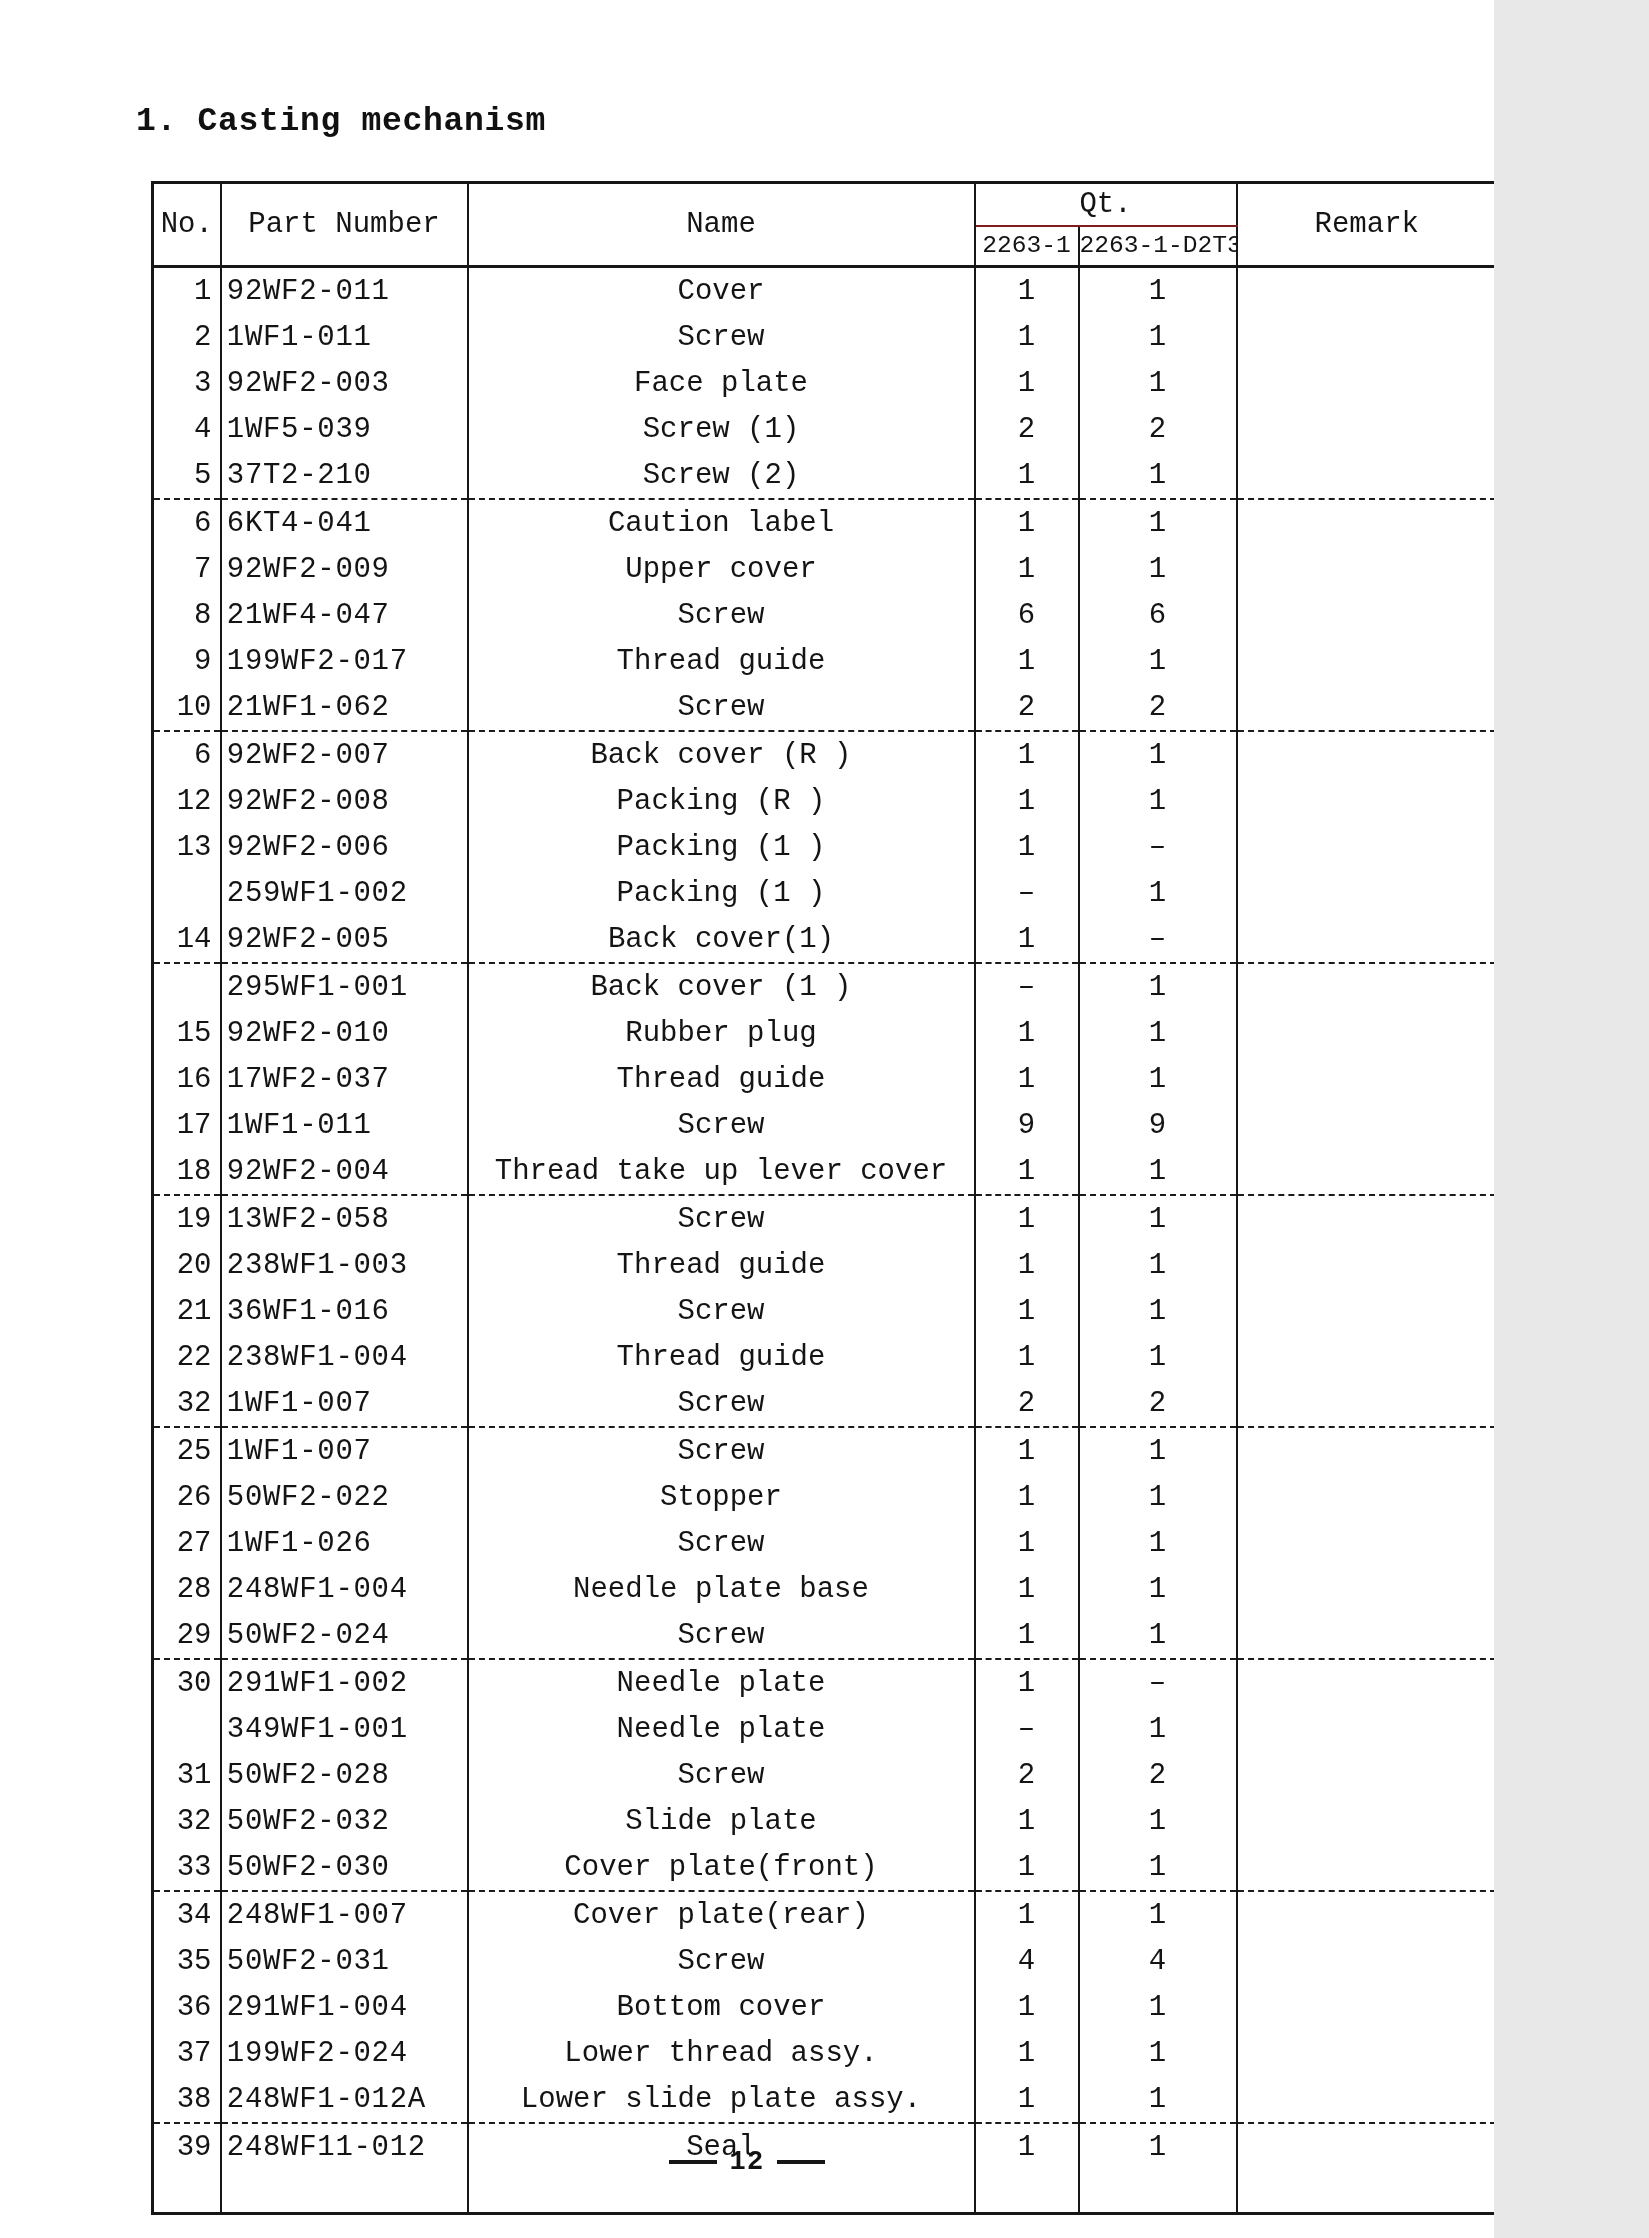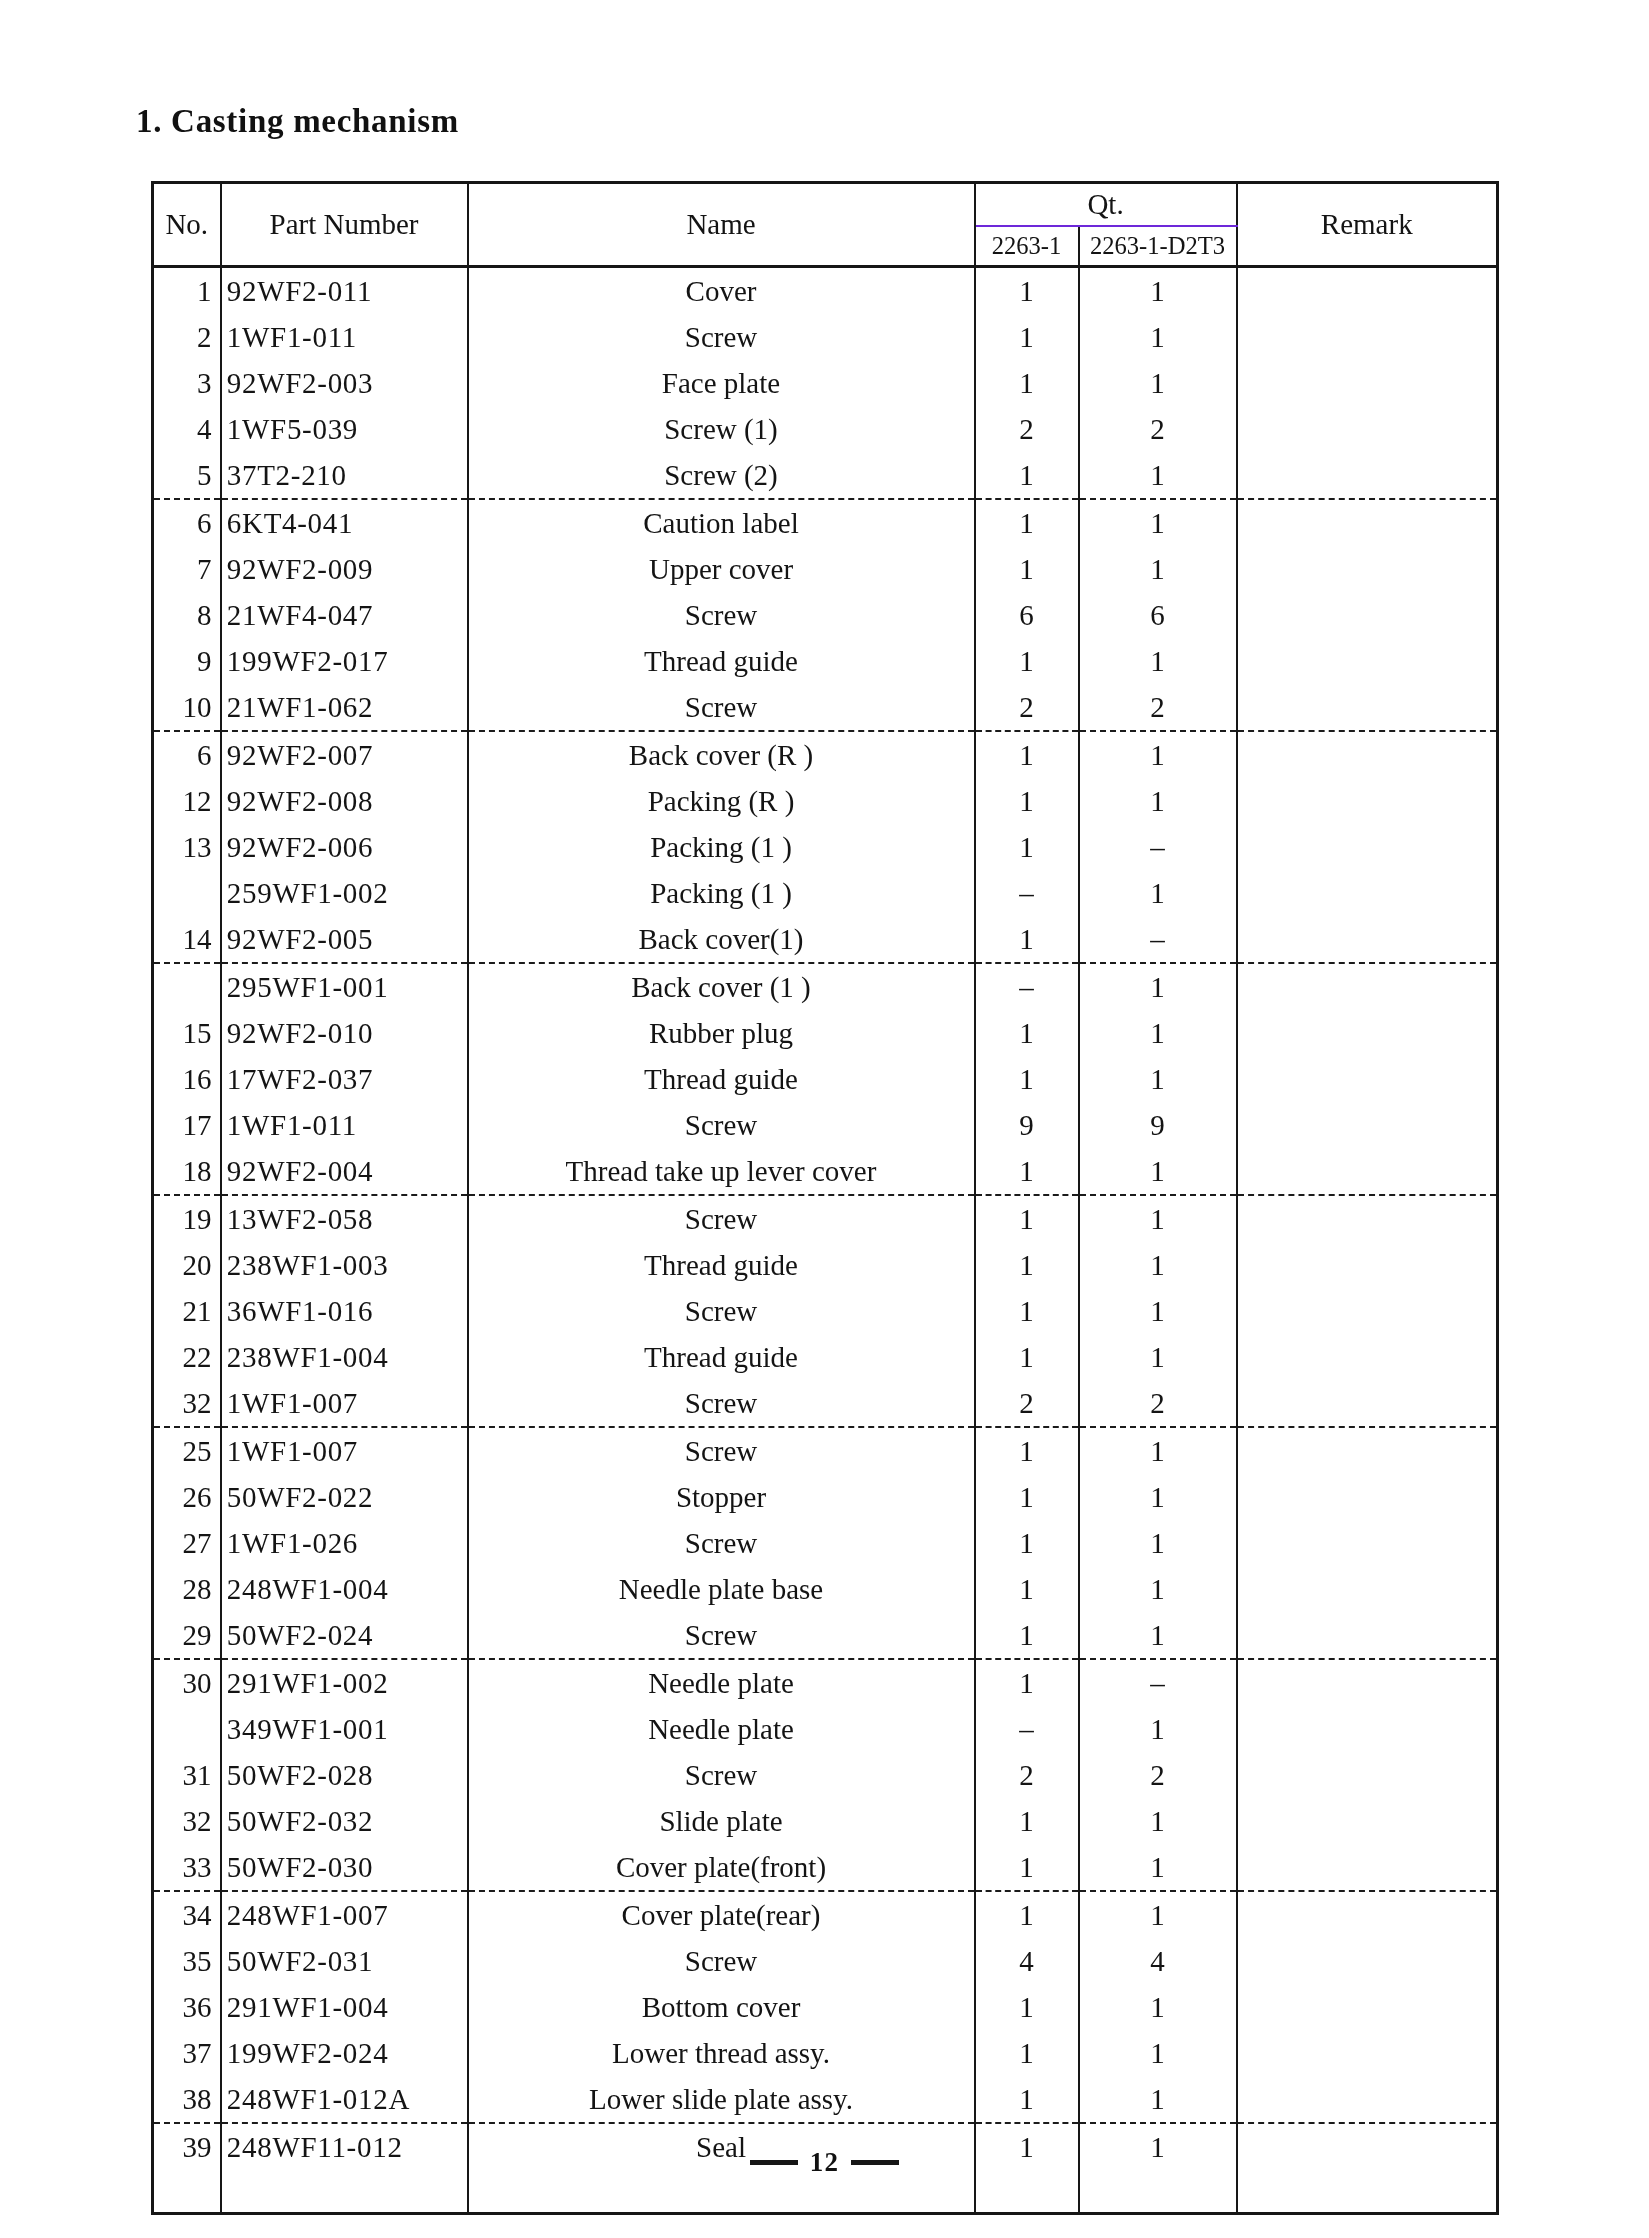--- a/index.html
+++ b/index.html
@@ -2,24 +2,24 @@
 <html style="font-size:10.6px"><head>
 <meta charset="utf-8">
 <style>
   html, body {
     margin: 0;
     padding: 0;
     background: #e8e8e8;
   }
   .page {
     position: relative;
-    width: 1649px;
+    width: 1494px;
     height: 2239px;
     background: #ffffff;
-    font-family: Liberation Serif, serif;
+    font-family: Liberation Mono, monospace;
     color: #141414;
     overflow: hidden;
   }
   .doc-title {
     position: absolute;
     left: 136px;
     top: 103px;
     font-size: 33px;
     font-weight: 700;
     letter-spacing: 0.7px;
@@ -41,21 +41,21 @@
     white-space: nowrap;
   }
   .parts-table thead th {
     border: 2px solid #161616;
     font-size: 29px;
     text-align: center;
     vertical-align: middle;
   }
   .parts-table thead tr.head-main { height: 43px; }
   .parts-table thead tr.head-sub  { height: 41px; }
-  .parts-table thead th.qt-span { border-bottom: 2px solid #6d28d9; }
+  .parts-table thead th.qt-span { border-bottom: 2px solid #7f1d1d; }
   .parts-table thead th.th-bottom { border-bottom: 3.3px solid #161616; }
   .parts-table thead th.sub-label { font-size: 24.6px; padding: 0; margin-left: 28px; }
   .parts-table tbody td {
     height: 44px;
     font-size: 29px;
     vertical-align: middle;
     border-left: 2px solid #161616;
     border-right: 2px solid #161616;
     border-top: none;
     border-bottom: none;

